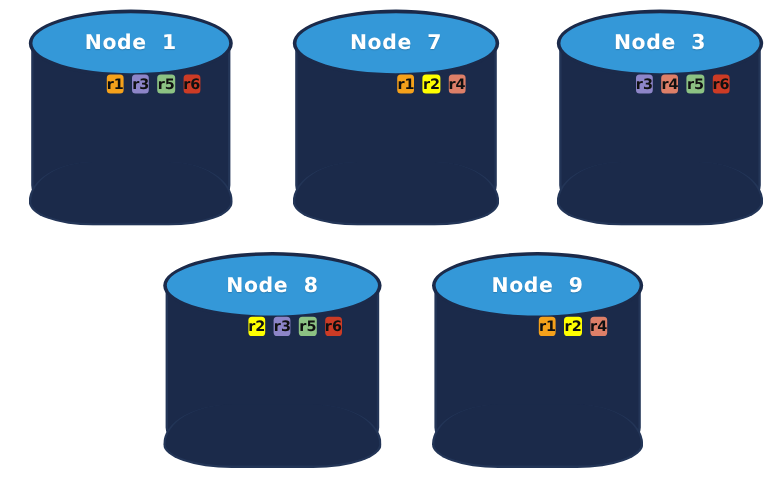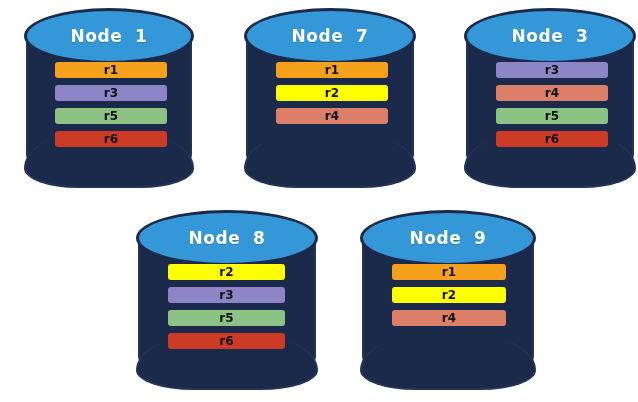--- a/index.html
+++ b/index.html
@@ -78,22 +78,23 @@
     letter-spacing: 0.5px;
     white-space: pre;
     text-shadow: 0 1px 1px rgba(0,0,0,0.18);
   }
 
   
   .bars {
     position: absolute;
     z-index: 4;
     display: flex;
-    flex-direction: column;
+    flex-direction: row;
     gap: 7px;
+    justify-content: flex-end;
   }
 
   .bar {
     height: 16px;
     border-radius: 3px;
     display: flex;
     align-items: center;
     justify-content: center;
     box-sizing: border-box;
   }

